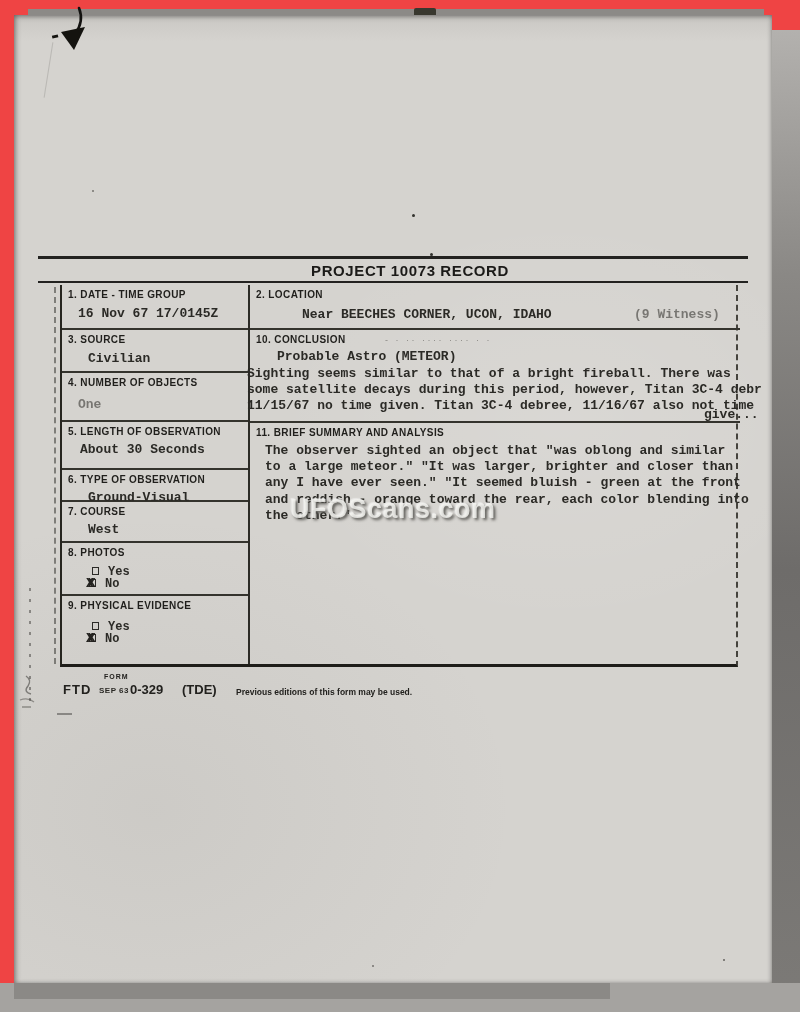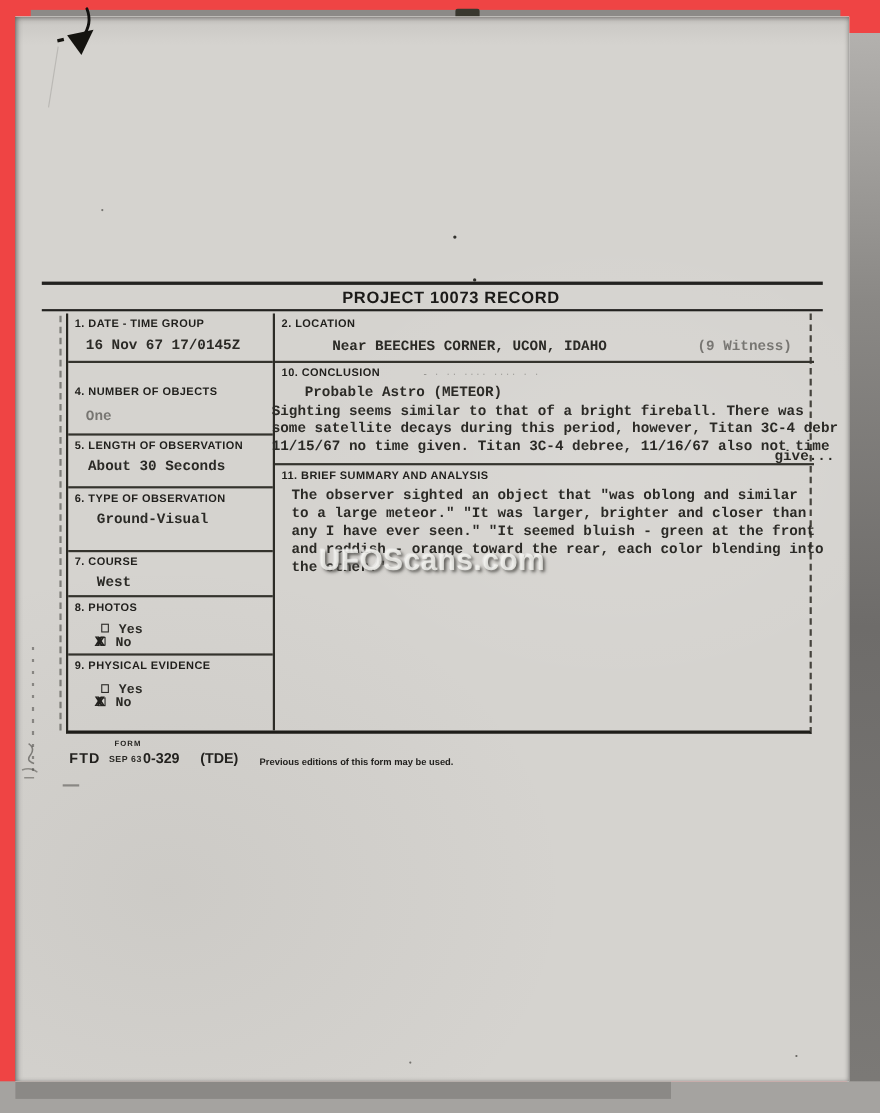--- a/index.html
+++ b/index.html
@@ -109,32 +109,36 @@
 
   <div class="grid">
 
     <div class="colL">
 
       <div class="row" style="height:45px;">
         <span class="lbl">1. DATE - TIME GROUP</span>
         <span class="val" style="left:16px;top:21px;">16 Nov 67   17/0145Z</span>
       </div>
 
-
-      <div class="row" style="height:49px;margin-top:17px;">
+      <div class="row" style="height:43px;">
+        <span class="lbl">3. SOURCE</span>
+        <span class="val" style="left:26px;top:21px;">Civilian</span>
+      </div>
+
+      <div class="row" style="height:49px;">
         <span class="lbl">4. NUMBER OF OBJECTS</span>
         <span class="val faded" style="left:16px;top:24px;text-align:center;">One</span>
       </div>
 
       <div class="row" style="height:48px;">
         <span class="lbl">5. LENGTH OF OBSERVATION</span>
         <span class="val" style="left:18px;top:20px;">About 30 Seconds</span>
       </div>
 
-      <div class="row" style="height:58px;">
+      <div class="row" style="height:32px;">
         <span class="lbl">6. TYPE OF OBSERVATION</span>
         <span class="val" style="left:26px;top:20px;">Ground-Visual</span>
       </div>
 
       <div class="row" style="height:41px;">
         <span class="lbl">7. COURSE</span>
         <span class="val" style="left:26px;top:20px;">West</span>
       </div>
 
       <div class="row" style="height:53px;">

